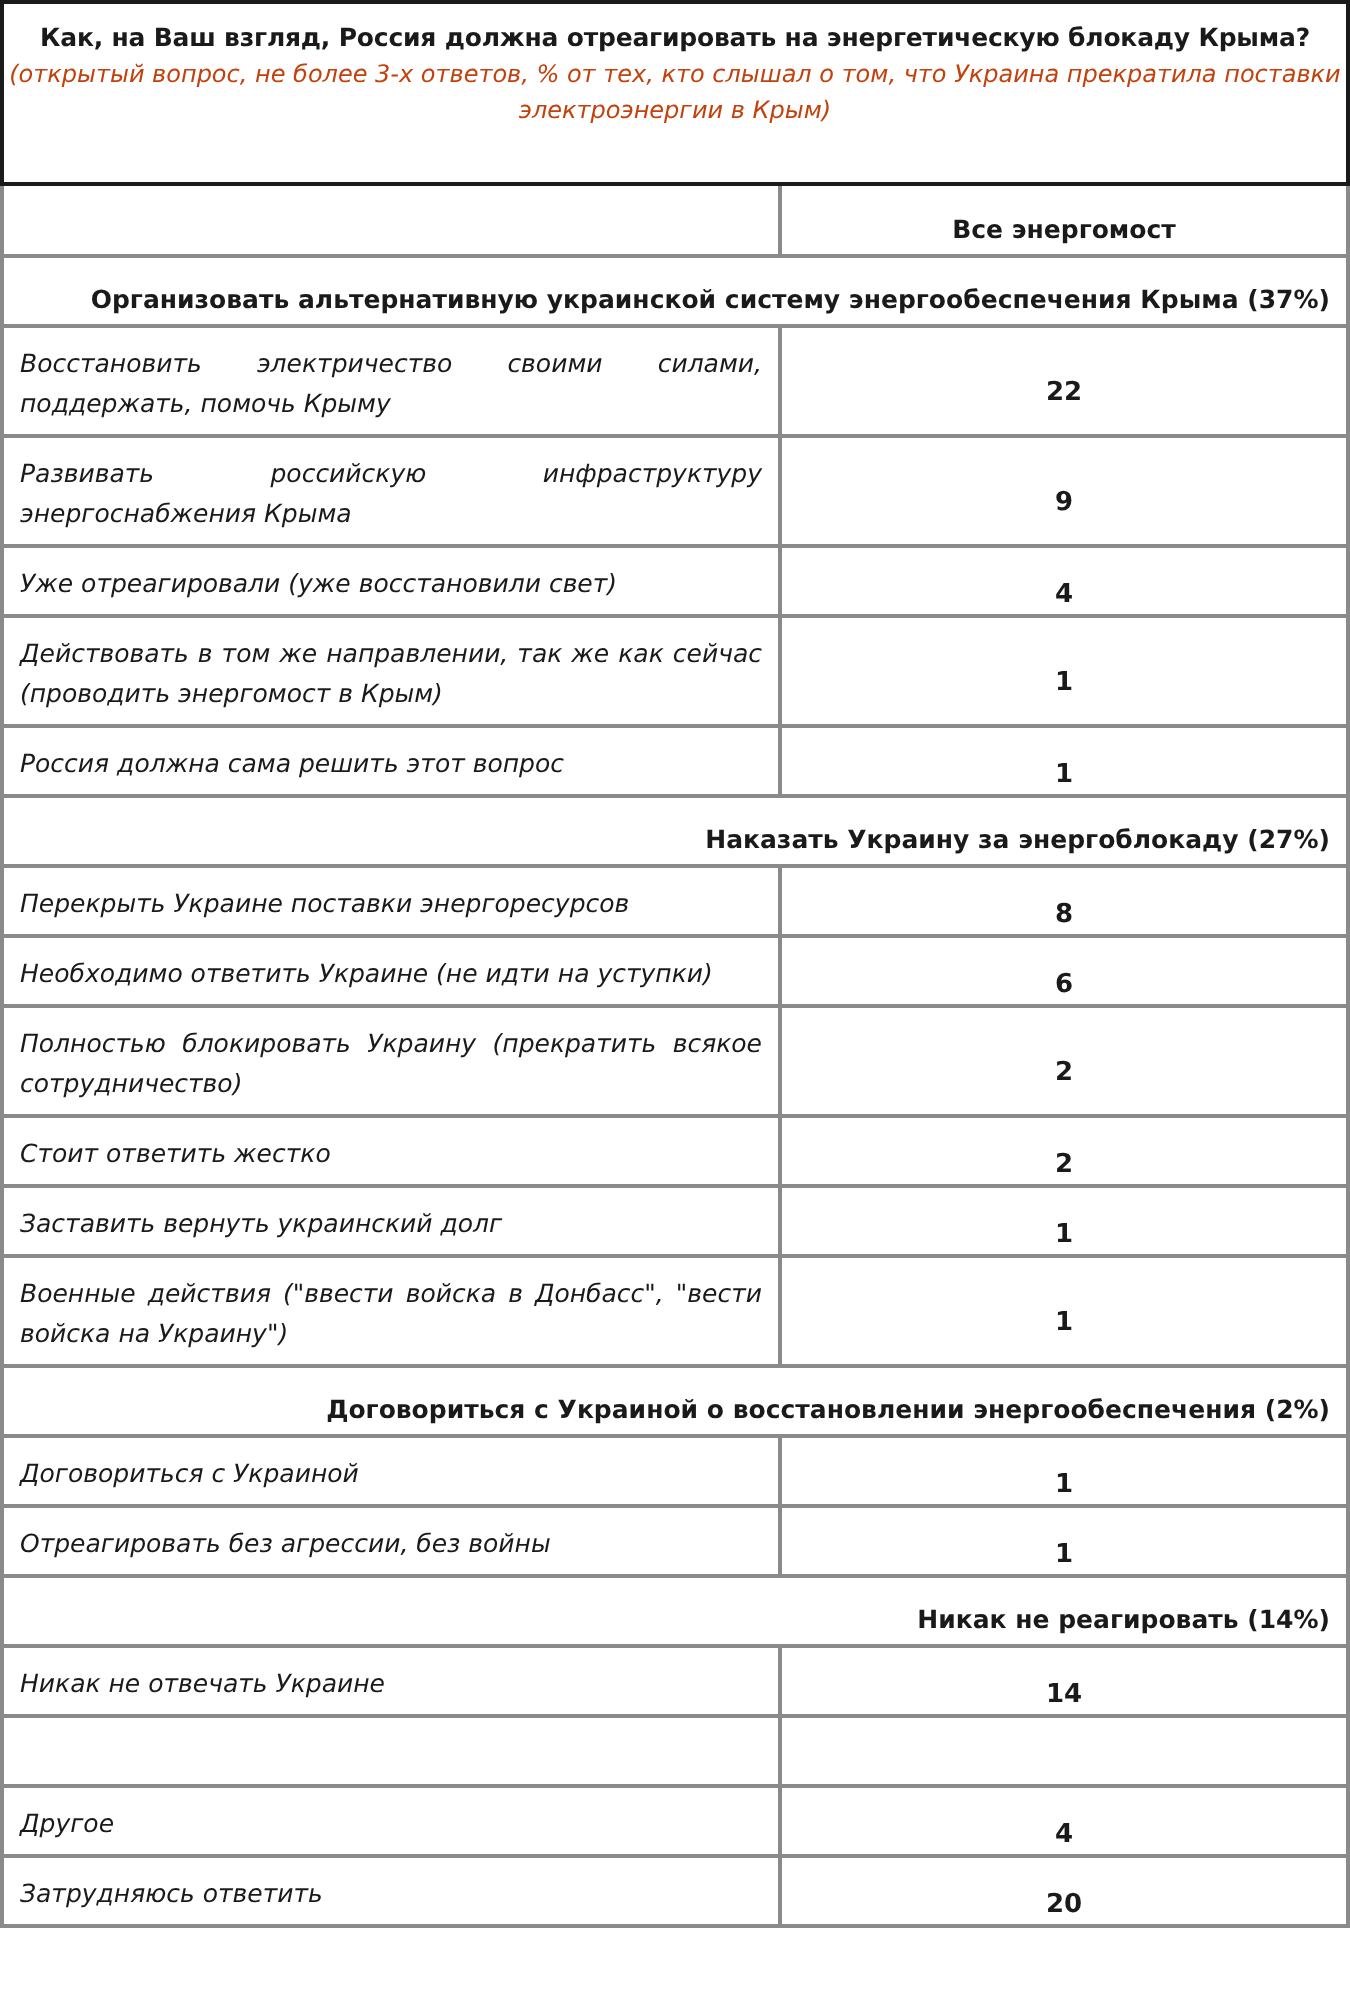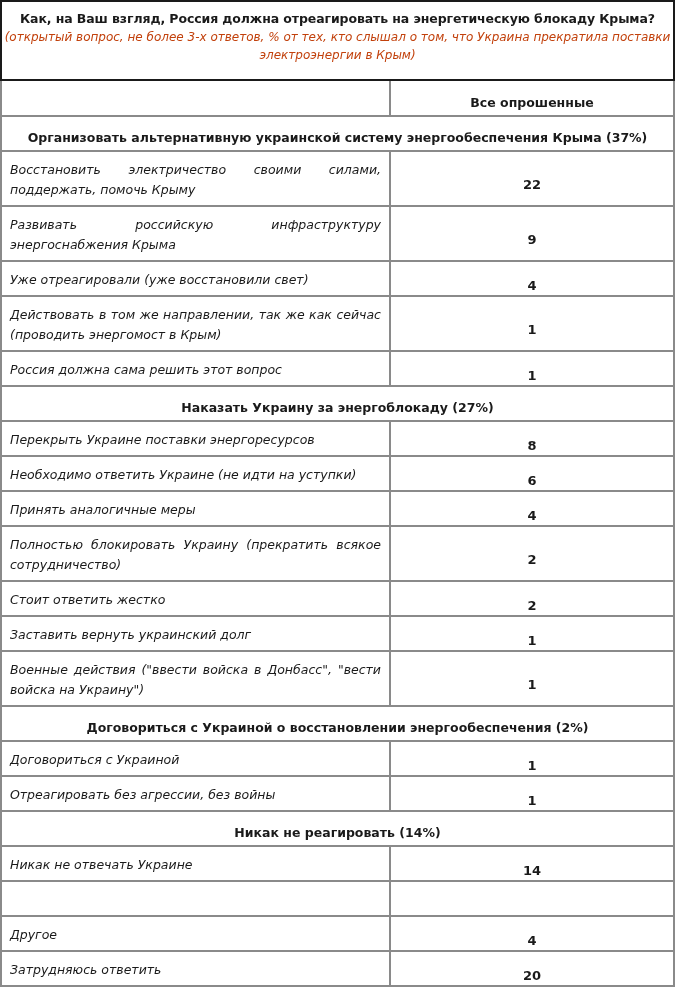--- a/index.html
+++ b/index.html
@@ -1,50 +1,50 @@
 <!DOCTYPE html>
 <html><head>
 <meta charset="utf-8">
 <style>
   html, body { margin: 0; padding: 0; background: #ffffff; }
   body { width: 675px; height: 1004px; overflow: hidden; font-family: "DejaVu Sans", "Liberation Sans", sans-serif; color: #1a1a1a; }
   .title-box {
     box-sizing: border-box;
-    width: 675px; height: 81px;
+    width: 675px; height: 93px;
     border: 2px solid #1a1a1a;
     text-align: center;
     padding-top: 8px;
   }
   .title-main { font-weight: bold; font-size: 12.5px; line-height: 18px; letter-spacing: -0.1px; }
   .title-sub { font-style: italic; font-size: 12px; line-height: 18px; color: #c2410c; }
   table { border-collapse: collapse; width: 675px; table-layout: fixed; }
   td { border: 2px solid #8a8a8a; padding: 0 8px; box-sizing: border-box; vertical-align: bottom; }
   td.label { width: 389px; font-style: italic; font-size: 12.5px; line-height: 20px; text-align: justify; text-align-last: left; padding-bottom: 5px; }
   td.value { font-weight: bold; font-size: 13px; text-align: center; vertical-align: middle; padding-top: 12px; border-radius: 11px; }
   td.value.single { padding-top: 14px; }
-  td.section { font-weight: bold; font-size: 12.5px; text-align: center; padding-bottom: 5px; }
+  td.section { font-weight: bold; font-size: 12.5px; text-align: right; padding-bottom: 5px; }
   td.colhead { font-weight: bold; font-size: 12.5px; text-align: center; padding-bottom: 5px; }
   tr.h35 td { height: 35px; }
   tr.h55 td { height: 55px; }
   tr.first td { border-top: none; }
   table tr:last-child td { border-bottom: 2px solid #8a8a8a; }
 </style>
 </head>
 <body>
 
 <div class="title-box">
   <div class="title-main">Как, на Ваш взгляд, Россия должна отреагировать на энергетическую блокаду Крыма?</div>
   <div class="title-sub">(открытый вопрос, не более 3-х ответов, % от тех, кто слышал о том, что Украина прекратила поставки электроэнергии в Крым)</div>
 </div>
 
 <table>
   <tbody>
       <tr class="h35 first">
     <td class="label"></td>
-    <td class="colhead">Все опрошенные</td>
+    <td class="colhead">Все энергомост</td>
   </tr>
 
   <tr class="h35">
     <td class="section" colspan="2">Организовать альтернативную украинской систему энергообеспечения Крыма (37%)</td>
   </tr>
   <tr class="h55">
     <td class="label">Восстановить электричество своими силами, поддержать, помочь Крыму</td>
     <td class="value">22</td>
   </tr>
   <tr class="h55">
@@ -67,24 +67,20 @@
   <tr class="h35">
     <td class="section" colspan="2">Наказать Украину за энергоблокаду (27%)</td>
   </tr>
   <tr class="h35">
     <td class="label">Перекрыть Украине поставки энергоресурсов</td>
     <td class="value single">8</td>
   </tr>
   <tr class="h35">
     <td class="label">Необходимо ответить Украине (не идти на уступки)</td>
     <td class="value single">6</td>
-  </tr>
-  <tr class="h35">
-    <td class="label">Принять аналогичные меры</td>
-    <td class="value single">4</td>
   </tr>
   <tr class="h55">
     <td class="label">Полностью блокировать Украину (прекратить всякое сотрудничество)</td>
     <td class="value">2</td>
   </tr>
   <tr class="h35">
     <td class="label">Стоит ответить жестко</td>
     <td class="value single">2</td>
   </tr>
   <tr class="h35">

